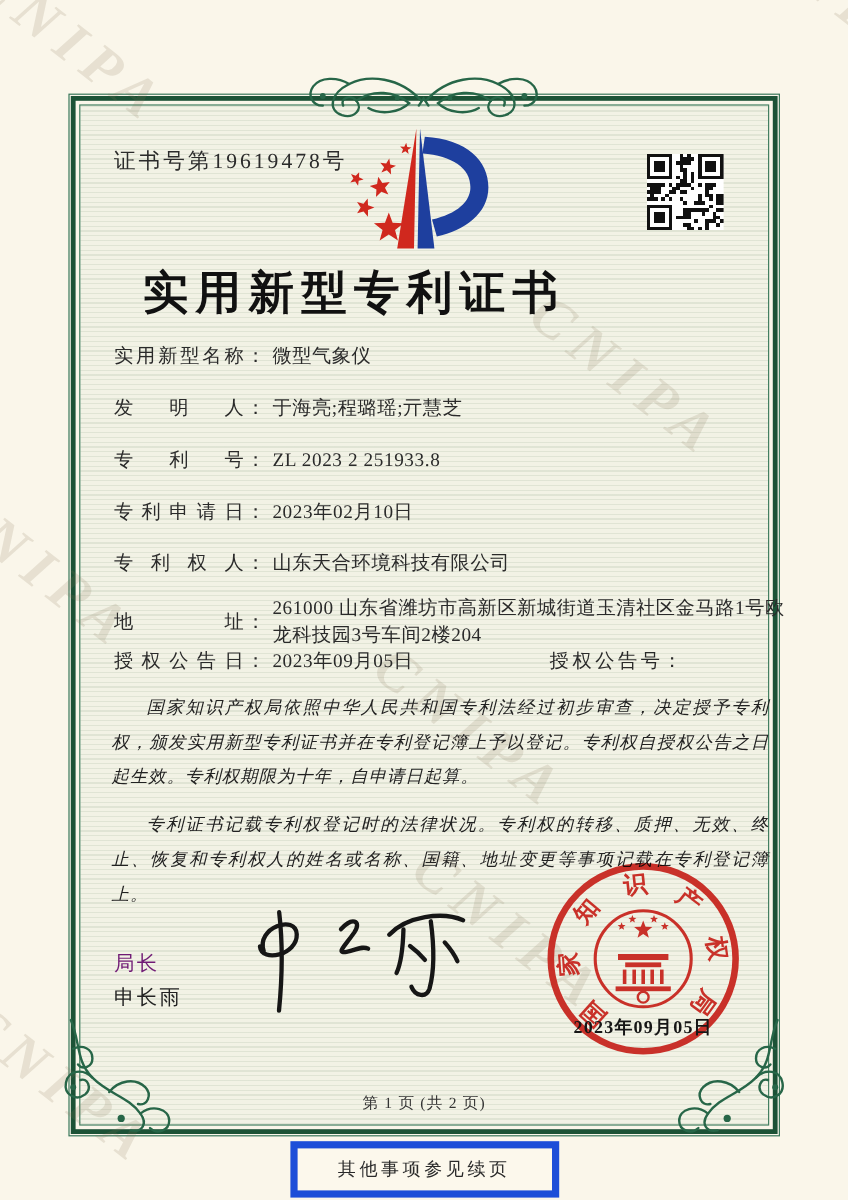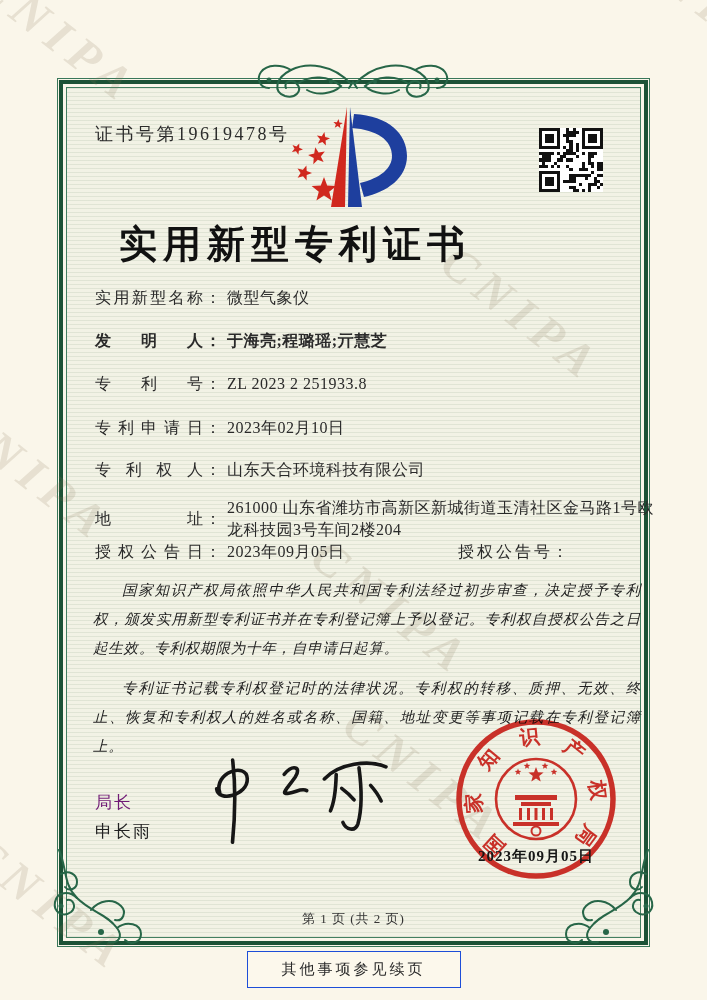--- a/index.html
+++ b/index.html
@@ -91,21 +91,21 @@
     position:absolute;left:446px;top:847px;width:180px;text-align:center;
     font-size:15px;font-weight:bold;color:#161616;letter-spacing:1px;
   }
   
   .page-num{
     position:absolute;left:0;top:910px;width:707px;text-align:center;
     font-size:13px;color:#333;letter-spacing:1px;
   }
   .foot-note{
     position:absolute;left:50%;top:951px;transform:translateX(-50%);
-    border:1px solid #1d4ed8;background:#fcf8ec;
+    border:6px solid #1d4ed8;background:#fcf8ec;
     padding:8px 34px;font-size:15px;letter-spacing:3px;color:#2a2a2a;
   }
 </style>
 </head>
 <body>
 
 <div id="wm-layer">
     <div class="wm" style="left: -35px; top: 8px;">CNIPA</div>
     <div class="wm" style="left: 618px; top: -22px;">CNIPA</div>
     <div class="wm" style="left: 428px; top: 286px;">CNIPA</div>
@@ -304,21 +304,21 @@
     </svg>
 
   <div class="doc-title">实用新型专利证书</div>
 
   <div class="field-row" style="top:287px;">
     <span class="f-label">实用新型名称</span>
     <span class="f-colon">：</span>
     <span class="f-value">微型气象仪</span>
   </div>
 
-  <div class="field-row" style="top:330px;font-weight:bold;">
+  <div class="field-row" style="top:330px;">
     <span class="f-label">发明人</span>
     <span class="f-colon">：</span>
     <span class="f-value">于海亮;程璐瑶;亓慧芝</span>
   </div>
 
   <div class="field-row" style="top:373px;">
     <span class="f-label">专利号</span>
     <span class="f-colon">：</span>
     <span class="f-value">ZL 2023 2 251933.8</span>
   </div>

